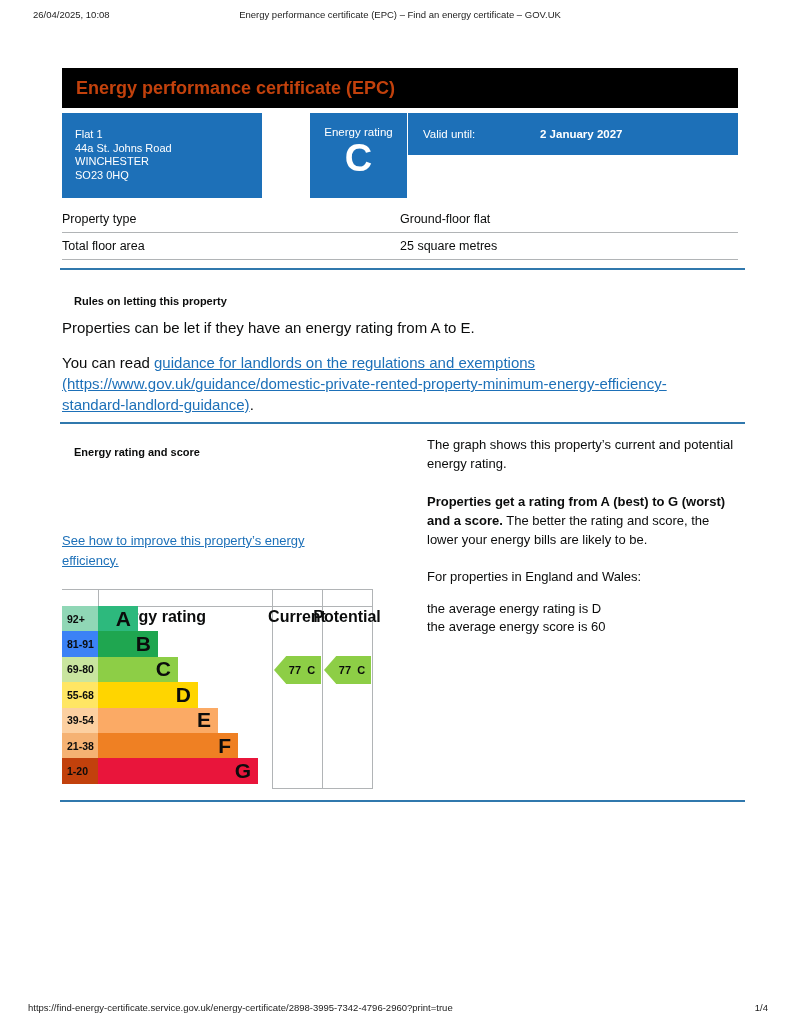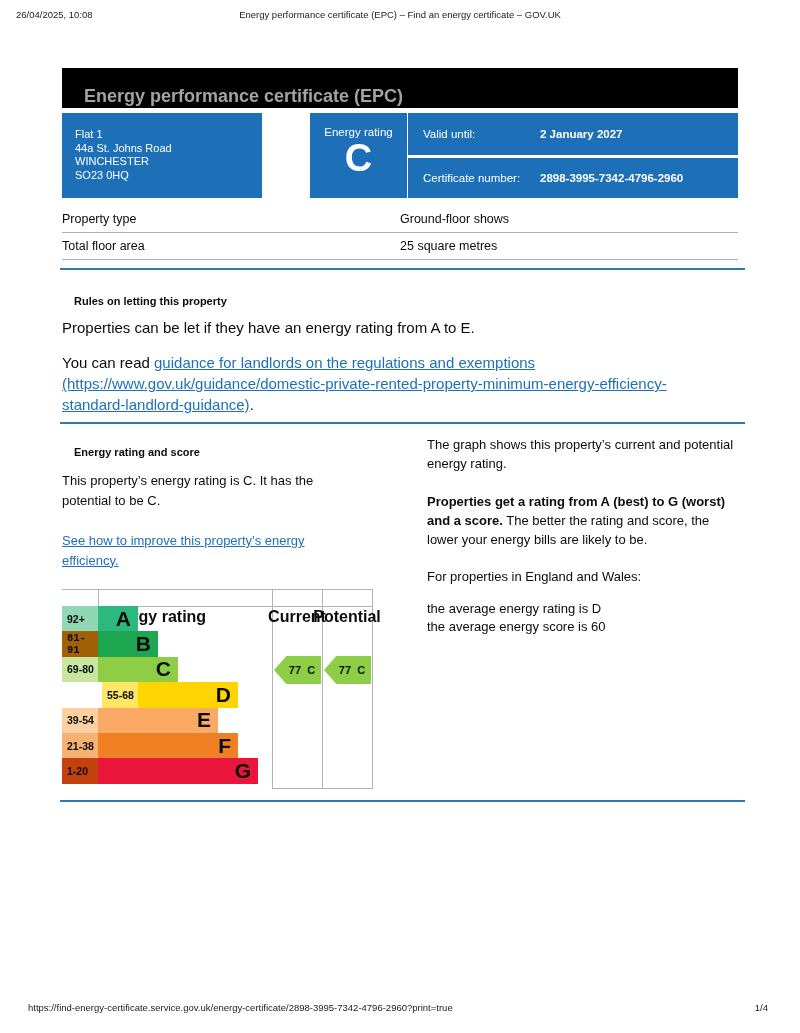--- a/index.html
+++ b/index.html
@@ -3,21 +3,21 @@
 <meta charset="utf-8">
 <style>
   html,body{margin:0;padding:0;background:#ffffff;}
   .page{
     position:relative;width:800px;height:1033px;background:#fff;overflow:hidden;
     font-family:"Liberation Sans","DejaVu Sans",sans-serif;color:#0b0c0c;
   }
   .meta{position:absolute;font-size:9.5px;color:#222;}
   .meta-center{left:0;right:0;text-align:center;}
   .banner{position:absolute;left:62px;top:68px;width:676px;height:40px;background:#000;}
-  .banner h1{margin:8px;padding-left:14px;line-height:40px;font-size:18px;color:#a3a3a3;font-weight:bold;}
+  .banner h1{margin:0;padding-left:14px;line-height:40px;font-size:18px;color:#c2410c;font-weight:bold;}
   .panels{position:absolute;left:62px;top:113px;width:676px;height:85px;}
   .bluebox{position:absolute;background:#1d70b8;color:#fff;box-sizing:border-box;}
   .addr{left:0;top:0;width:200px;height:85px;padding:15px 0 0 13px;font-size:11px;line-height:13.5px;}
   .ratingbox{left:248px;top:0;width:97px;height:85px;text-align:center;}
   .ratingbox .lbl{margin-top:13px;font-size:11.5px;}
   .ratingbox .big{font-size:38px;line-height:40px;font-weight:bold;}
   .validbox{left:346px;top:0;width:330px;height:42px;}
   .certbox{left:346px;top:45px;width:330px;height:40px;}
   .kv{position:relative;height:100%;display:flex;align-items:center;font-size:11.5px;}
   .kv .k{padding-left:15px;}
@@ -41,21 +41,21 @@
   .bandbar{display:flex;align-items:center;justify-content:flex-end;box-sizing:border-box;padding-right:7px;font-size:21px;font-weight:bold;}
   .arrow{position:absolute;width:47px;height:28px;display:flex;align-items:center;justify-content:center;
     padding-left:9px;box-sizing:border-box;font-size:11px;font-weight:bold;
     clip-path:polygon(0 50%,26% 0,100% 0,100% 100%,26% 100%);}
 </style>
 </head>
 <body>
 
 <div class="page">
 
-  <div class="meta" style="left:16px;top:9px;text-align:center;">26/04/2025, 10:08</div>
+  <div class="meta" style="left:33px;top:9px;text-align:center;">26/04/2025, 10:08</div>
   <div class="meta meta-center" style="top:9px;">Energy performance certificate (EPC) – Find an energy certificate – GOV.UK</div>
 
   <div class="banner">
     <h1>Energy performance certificate (EPC)</h1>
   </div>
 
   <div class="panels">
     <div class="bluebox addr">
       <div>Flat 1</div>
       <div>44a St. Johns Road</div>
@@ -65,51 +65,44 @@
     <div class="bluebox ratingbox">
       <div class="lbl">Energy rating</div>
       <div class="big">C</div>
     </div>
     <div class="bluebox validbox">
       <div class="kv">
         <span class="k">Valid until:</span>
         <span class="v">2 January 2027</span>
       </div>
     </div>
-    <div class="bluebox certbox">
-      <div class="kv">
-        <span class="k">Certificate number:</span>
-        <span class="v">2898-3995-7342-4796-2960</span>
-      </div>
-    </div>
   </div>
 
   <div class="ptable">
     <div class="prow">
       <span>Property type</span>
-      <span class="val">Ground-floor shows</span>
+      <span class="val">Ground-floor flat</span>
     </div>
     <div class="prow">
       <span>Total floor area</span>
       <span class="val">25 square metres</span>
     </div>
   </div>
 
   <div class="hr-blue" style="top:268px;"></div>
 
   <h2 class="sec" style="left:62px;top:283px;">Rules on letting this property</h2>
   <div class="body-p" style="left:62px;top:317px;width:660px;">Properties can be let if they have an energy rating from A to E.</div>
   <div class="body-p" style="left:62px;top:352px;width:652px;">
     <span>You can read </span><a class="lnk">guidance for landlords on the regulations and exemptions (https://www.gov.uk/guidance/domestic-private-rented-property-minimum-energy-efficiency-standard-landlord-guidance)</a><span>.</span>
   </div>
 
   <div class="hr-blue" style="top:422px;"></div>
 
   <h2 class="sec" style="left:62px;top:434px;">Energy rating and score</h2>
-  <div class="colp" style="left:62px;top:471px;width:285px;line-height:19.5px;">This property’s energy rating is C. It has the potential to be C.</div>
   <div class="colp" style="left:62px;top:531px;width:290px;line-height:19.5px;">
     <a class="lnk">See how to improve this property’s energy efficiency.</a>
   </div>
 
   <div class="epc">
     <div class="hline" style="left:0;top:0;width:310px;"></div>
     <div class="hline" style="left:0;top:17px;width:310px;"></div>
     <div class="hline" style="left:210px;top:199px;width:100px;"></div>
     <div class="vline" style="left:36px;top:0;height:17px;"></div>
     <div class="vline" style="left:210px;top:0;height:200px;"></div>
@@ -118,29 +111,29 @@
     <div class="chead" style="left:5px;">Score</div>
     <div class="chead" style="left:41px;">Energy rating</div>
     <div class="chead" style="left:210px;width:50px;justify-content:center;">Current</div>
     <div class="chead" style="left:260px;width:50px;justify-content:center;">Potential</div>
     <div class="rows">
         <div class="crow">
           <div class="scorecell" style="background: rgb(144, 215, 182);">92+</div>
           <div class="bandbar" style="background: rgb(45, 185, 125); width: 40px;">A</div>
         </div>
         <div class="crow">
-          <div class="scorecell" style="background: #a16207; font-family: Liberation Mono, monospace;">81-91</div>
+          <div class="scorecell" style="background: #3b82f6;">81-91</div>
           <div class="bandbar" style="background: rgb(31, 166, 80); width: 60px;">B</div>
         </div>
         <div class="crow">
           <div class="scorecell" style="background: rgb(201, 229, 159);">69-80</div>
           <div class="bandbar" style="background: rgb(141, 206, 70); width: 80px;">C</div>
         </div>
         <div class="crow">
-          <div class="scorecell" style="background: rgb(255, 230, 100); margin-left: 40px;">55-68</div>
+          <div class="scorecell" style="background: rgb(255, 230, 100);">55-68</div>
           <div class="bandbar" style="background: rgb(255, 213, 0); width: 100px;">D</div>
         </div>
         <div class="crow">
           <div class="scorecell" style="background: rgb(252, 208, 161);">39-54</div>
           <div class="bandbar" style="background: rgb(251, 170, 101); width: 120px;">E</div>
         </div>
         <div class="crow">
           <div class="scorecell" style="background: rgb(245, 178, 115);">21-38</div>
           <div class="bandbar" style="background: rgb(239, 128, 35); width: 140px;">F</div>
         </div>

